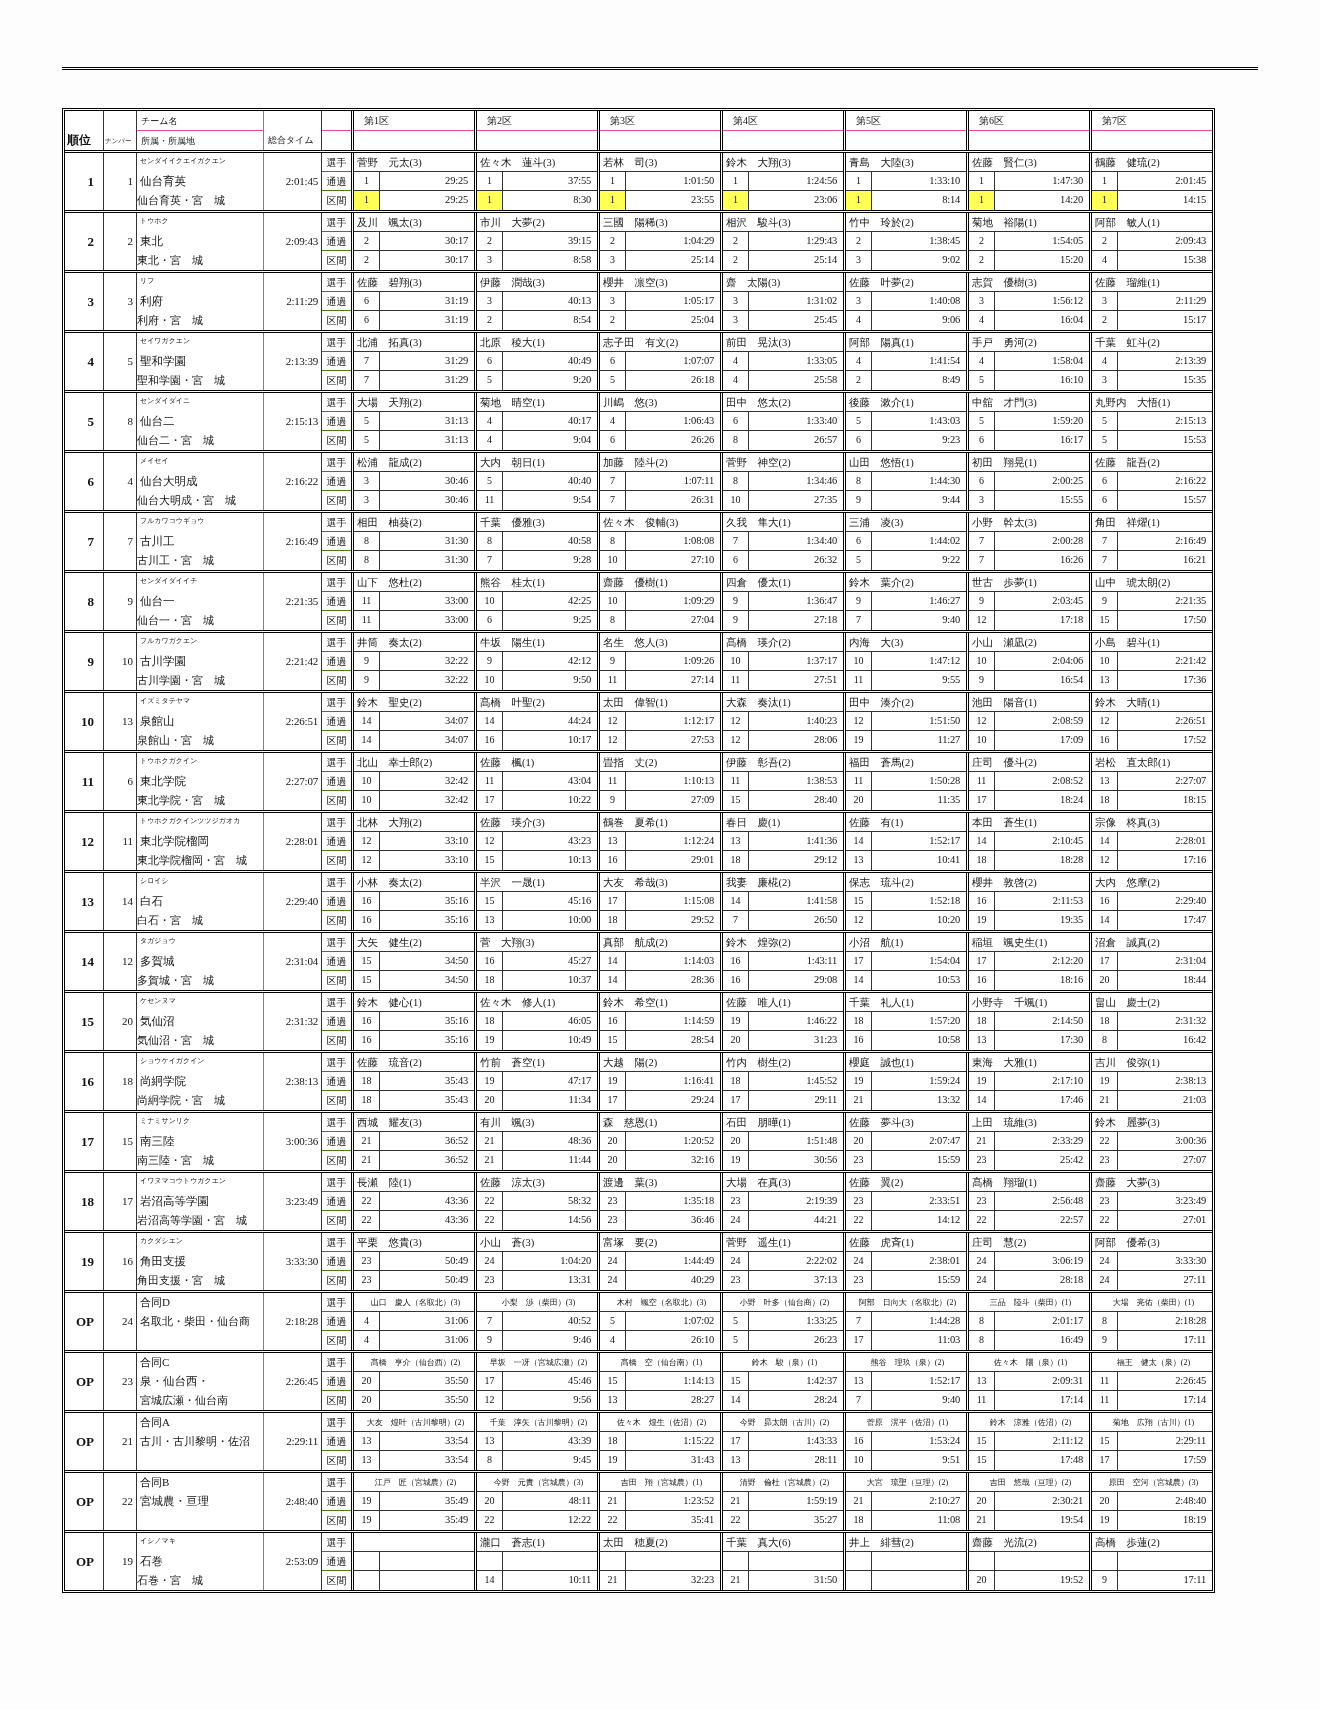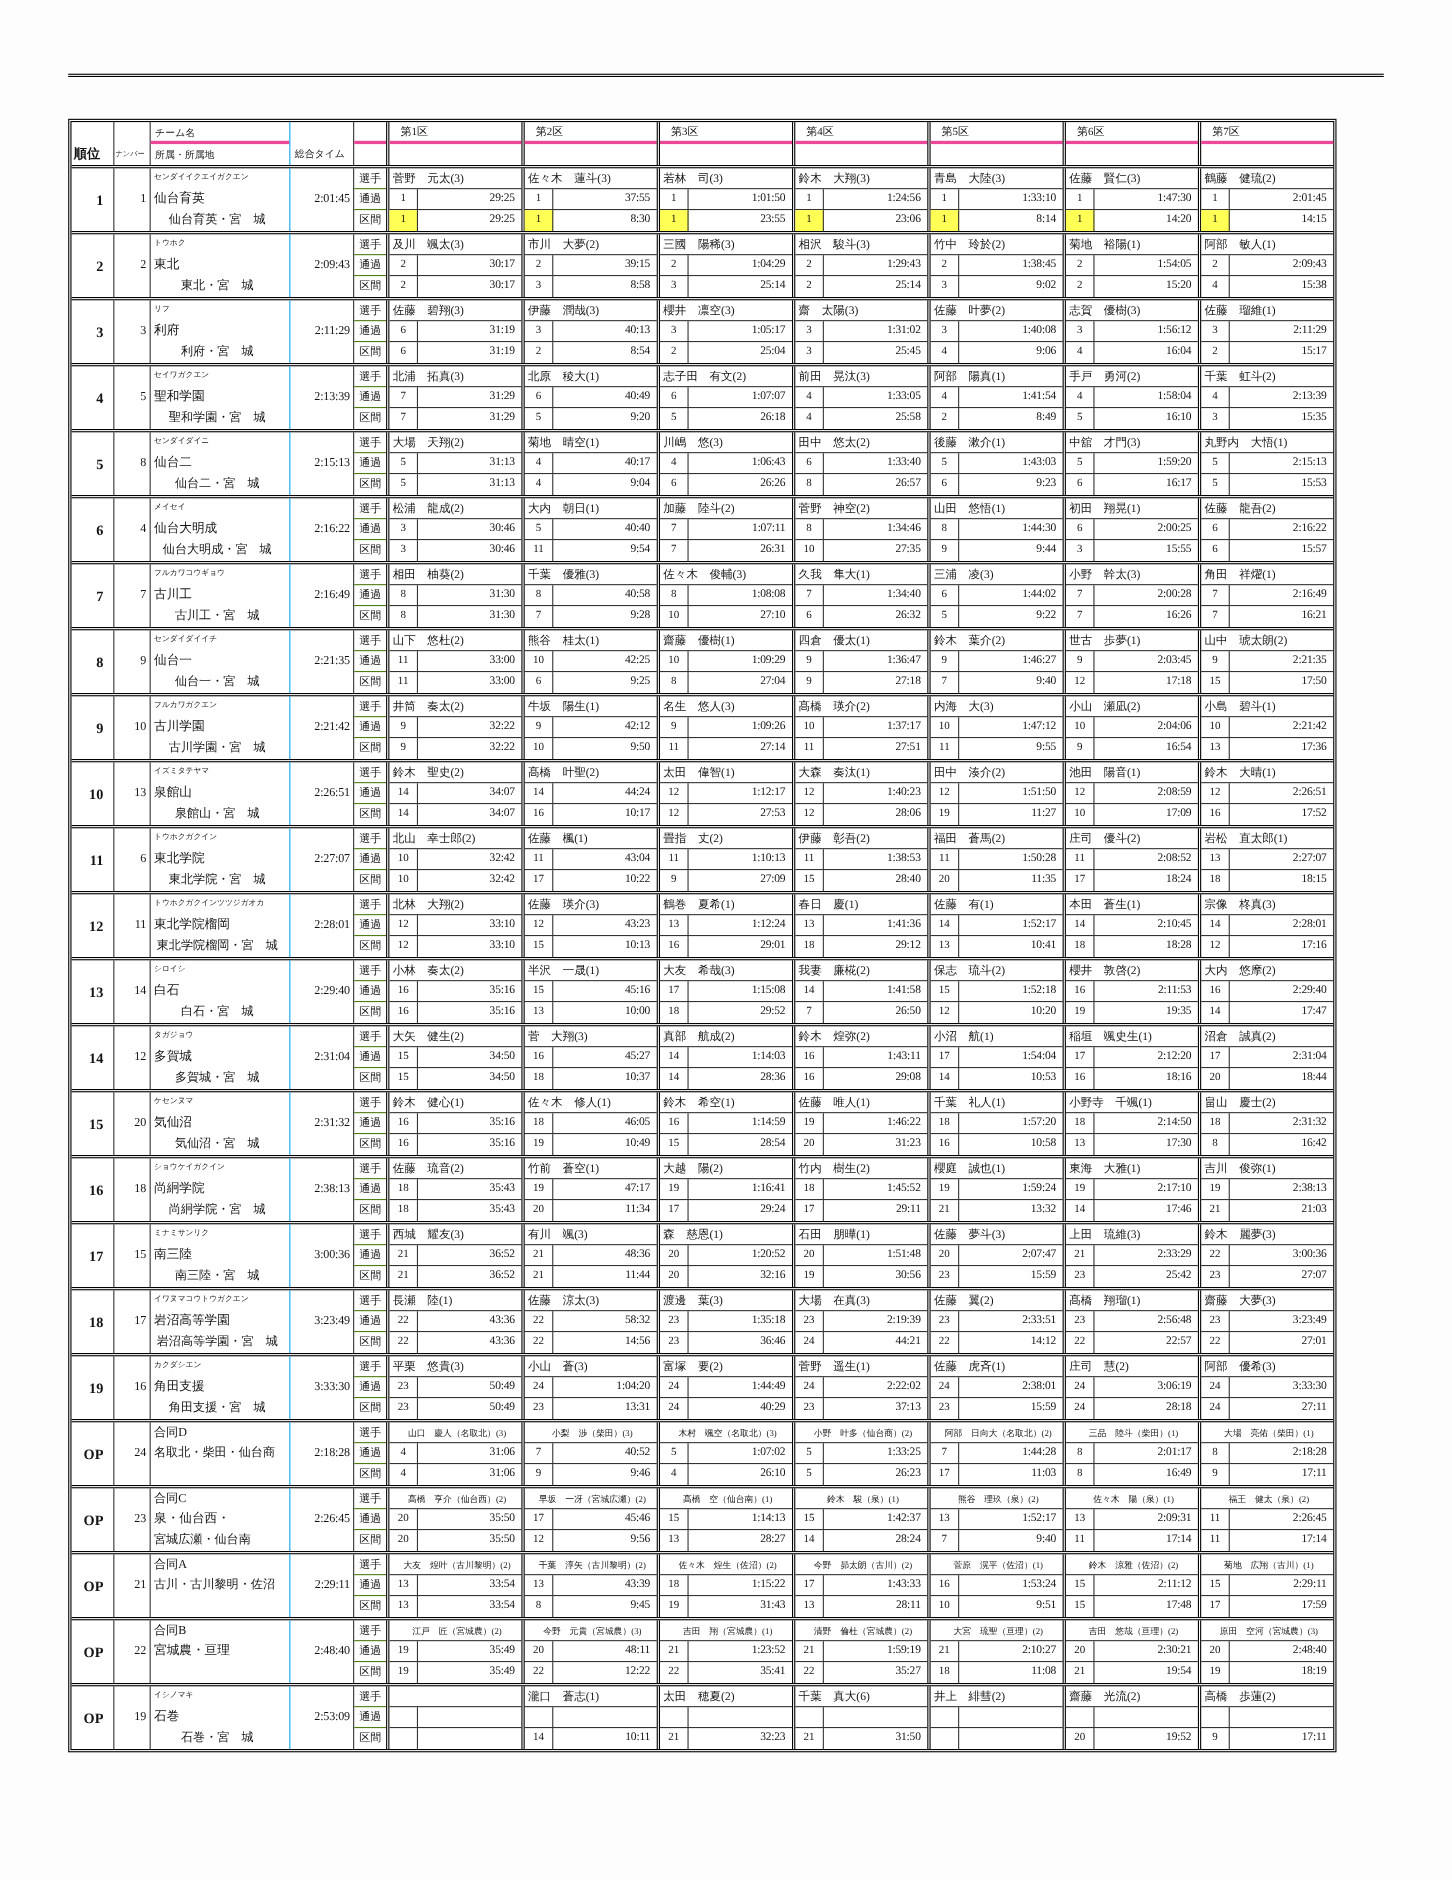--- a/index.html
+++ b/index.html
@@ -25,39 +25,39 @@
   .c-total{width:58px;border-left:1px solid #0ea5e9;}
   .c-lbl{width:30px;border-left:1px solid #333;}
   .c-leg{width:123px;border-left:3px double #000;}
   .ln{height:19px;line-height:19px;box-sizing:border-box;overflow:visible;white-space:nowrap;}
   .rnk{font-size:13px;font-weight:bold;text-align:right;padding-right:9px;}
   .num{font-size:11px;text-align:right;padding-right:3px;}
   .kana{font-size:7px;line-height:17px;padding-left:3px;letter-spacing:0;}
   .gname{font-size:11px;padding-left:3px;}
   .name{font-size:11.5px;padding-left:3px;}
   .nsm{font-size:11px;}
-  .loc{font-size:11px;text-align:center;padding-right:5px;}
+  .loc{font-size:11px;text-align:left;padding-right:5px;}
   .lleft{text-align:left;padding-left:3px;}
   .tot{font-size:11px;text-align:right;padding-right:3px;letter-spacing:-.2px;}
   .lb{height:19px;line-height:19px;font-size:10px;text-align:center;box-sizing:border-box;}
   .lb.b{border-bottom:1px solid #4d7c0f;}
   .l-name{height:19px;line-height:19px;font-size:10.5px;padding-left:3px;border-bottom:1px solid #333;box-sizing:border-box;white-space:nowrap;overflow:hidden;}
   .l-name.sm{font-size:8px;text-align:center;}
   .l-row{height:19px;display:flex;box-sizing:border-box;}
   .l-row.pb{border-bottom:1px solid #333;}
   .l-rank{width:26px;border-right:1px solid #333;text-align:center;font-size:10px;line-height:18px;box-sizing:border-box;}
   .l-time{flex:1;text-align:right;padding-right:6px;font-size:10.5px;line-height:18px;letter-spacing:-.2px;}
   .best{background:#ffff55;}
   
   .hcell{display:flex;align-items:flex-end;}
   .h-rank{font-size:12px;font-weight:bold;padding-left:2px;line-height:20px;}
   .h-num{font-size:6.5px;padding-left:1px;line-height:18px;}
   .h-total{font-size:9px;padding-left:4px;line-height:20px;}
   .h-line{height:20px;line-height:20px;box-sizing:border-box;font-size:9px;padding-left:4px;white-space:nowrap;}
-  .h-line.mid{border-bottom:3px solid #ec4899;}
+  .h-line.mid{border-bottom:1px solid #ec4899;}
   .h-leg{font-size:10px;padding-left:10px;}
 </style>
 </head>
 <body>
 
 <div class="page">
   <div class="rule"></div>
 
   <div class="tbl">
     <div class="hdr">

